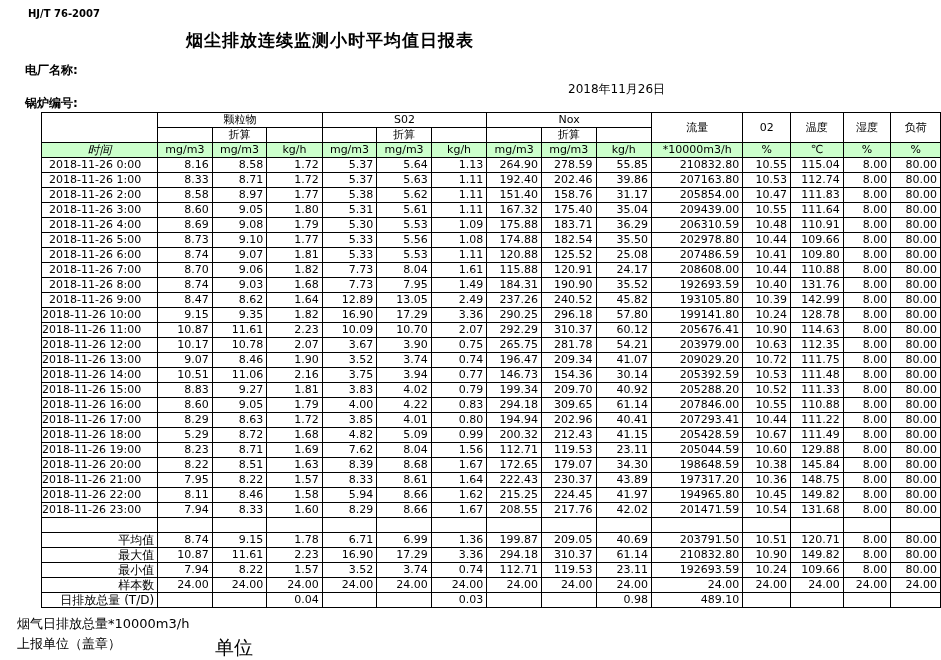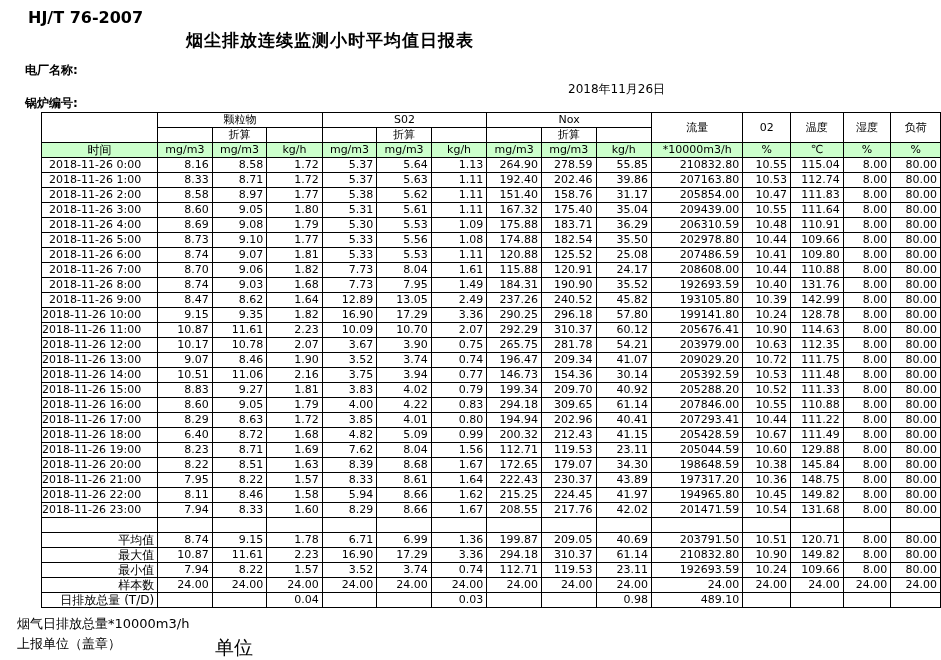--- a/index.html
+++ b/index.html
@@ -1,38 +1,38 @@
 <!DOCTYPE html>
 <html><head>
 <meta charset="utf-8">
 <style>
   html,body{margin:0;padding:0;}
   body{
     width:941px;height:660px;position:relative;background:#ffffff;color:#000;
     font-family:"DejaVu Sans",sans-serif;overflow:hidden;
   }
   .abs{position:absolute;}
-  #std-code{left:28px;top:8px;font-size:16px;font-weight:bold;}
+  #std-code{left:28px;top:8px;font-size:10px;font-weight:bold;}
   #report-title{left:0;top:29px;width:660px;text-align:center;font-size:17px;font-weight:bold;letter-spacing:1px;}
   #plant-label{left:25px;top:62px;font-size:12px;font-weight:bold;}
   #boiler-label{left:25px;top:95px;font-size:12px;font-weight:bold;}
   #report-date{left:568px;top:81px;font-size:12px;}
 
   table#report{
     position:absolute;left:25px;top:112px;border-collapse:collapse;table-layout:fixed;
     font-size:11px;
     margin-left:16px;
   }
   #report td{
     border:1px solid #000;height:14px;padding:0 3px 0 0;
     overflow:hidden;white-space:nowrap;line-height:14px;
   }
   #report td.h{text-align:center;padding:0;}
   #report td.green{background:#ccffcc;text-align:center;padding:0;}
-  #report td.time-hd{font-size:12px;}
+  #report td.time-hd{font-size:12px;font-style:italic;}
   #report td.n{text-align:right;}
   #report td.t{text-align:right;padding-right:16px;}
   #report td.lbl{position:relative;overflow:visible;font-size:12px;}
   #report td.lbl span{position:absolute;right:3px;top:0;white-space:nowrap;line-height:15px;}
 
   #footer-note{left:17px;top:615px;font-size:13px;}
   #report-unit{left:17px;top:635px;font-size:13px;}
   #unit-label{left:215px;top:635px;font-size:19px;}
 </style>
 </head>
@@ -405,21 +405,21 @@
         <td class="n">202.96</td>
         <td class="n">40.41</td>
         <td class="n">207293.41</td>
         <td class="n">10.44</td>
         <td class="n">111.22</td>
         <td class="n">8.00</td>
         <td class="n">80.00</td>
       </tr>
       <tr>
         <td class="t">2018-11-26 18:00</td>
-        <td class="n">6.40</td>
+        <td class="n">5.29</td>
         <td class="n">8.72</td>
         <td class="n">1.68</td>
         <td class="n">4.82</td>
         <td class="n">5.09</td>
         <td class="n">0.99</td>
         <td class="n">200.32</td>
         <td class="n">212.43</td>
         <td class="n">41.15</td>
         <td class="n">205428.59</td>
         <td class="n">10.67</td>

